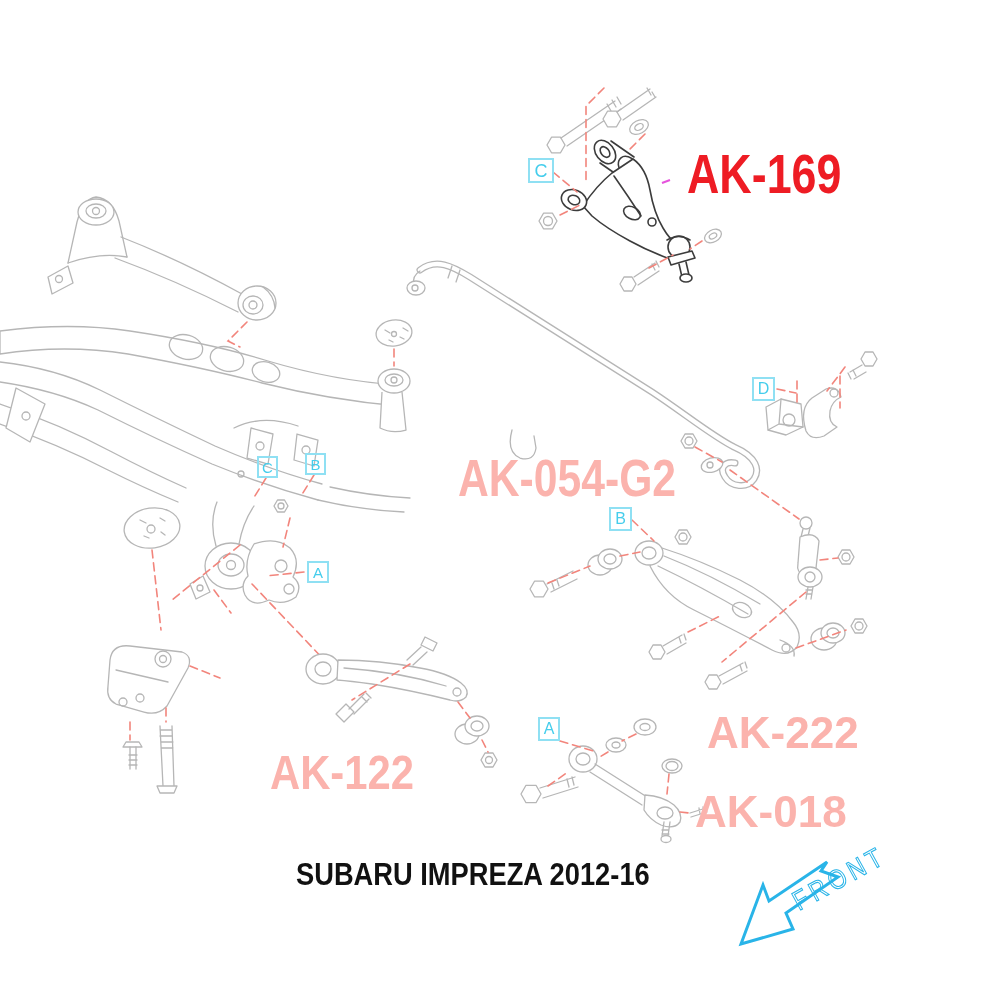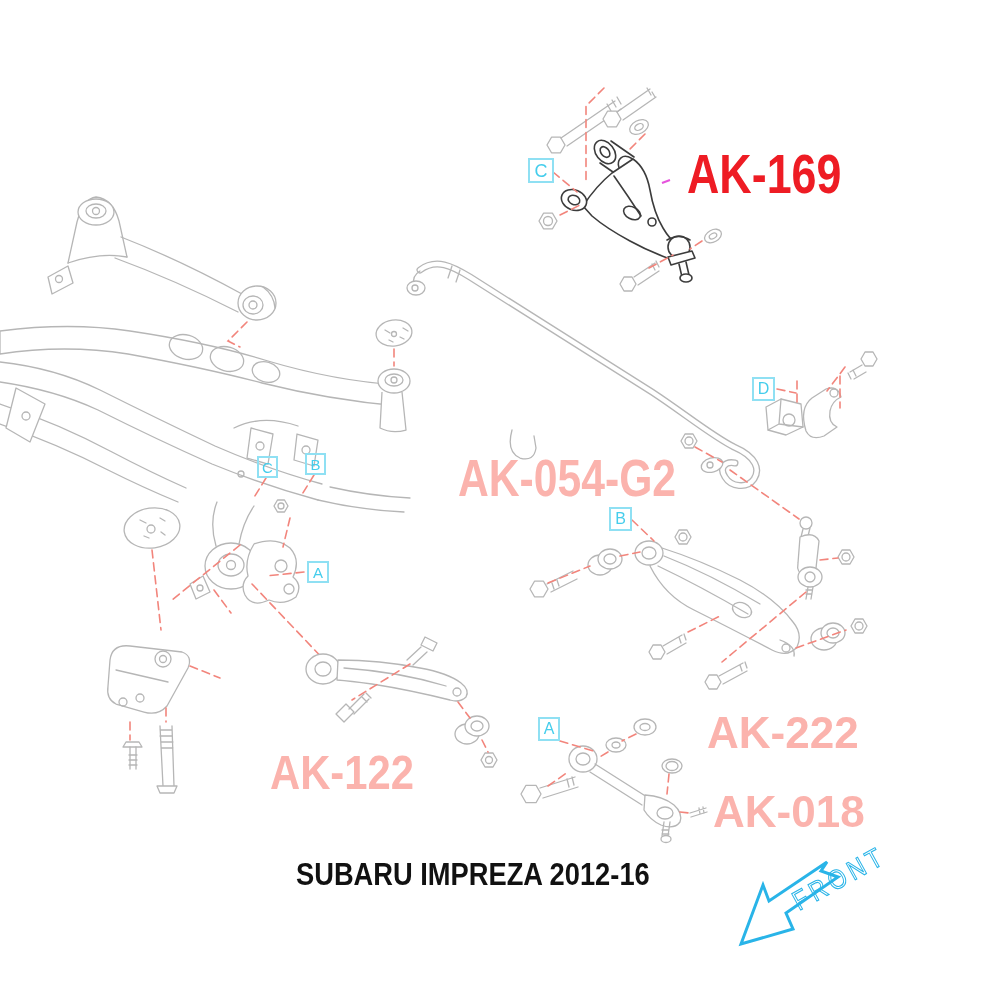--- a/index.html
+++ b/index.html
@@ -15,21 +15,21 @@
   .dash{stroke:#f2857c;fill:none;stroke-width:1.6;stroke-dasharray:8 5;stroke-linecap:round;}
   .barO{stroke:#b6b6b6;fill:none;stroke-width:7;stroke-linecap:round;}
   .barI{stroke:#ffffff;fill:none;stroke-width:4.4;stroke-linecap:round;}
 
   
   .part-label{position:absolute;font-weight:bold;white-space:nowrap;transform-origin:left top;line-height:1;}
   .lab-ak169{left:687px;top:146px;font-size:56px;color:#ee1c24;transform:scaleX(.80);}
   .lab-ak054{left:458px;top:452px;font-size:52px;color:#fbb3ad;transform:scaleX(.82);}
   .lab-ak122{left:270px;top:749px;font-size:48px;color:#fbb3ad;transform:scaleX(.87);}
   .lab-ak222{left:707px;top:711px;font-size:44px;color:#fbb3ad;}
-  .lab-ak018{left:713px;top:790px;font-size:44px;color:#fbb3ad;}
+  .lab-ak018{left:695px;top:790px;font-size:44px;color:#fbb3ad;}
 
   .diagram-title{position:absolute;left:296px;top:857px;font-size:31px;font-weight:bold;
                  color:#111;transform:scaleX(.88);transform-origin:left top;white-space:nowrap;}
 
   
   .callout{position:absolute;border:2px solid #8fe0f3;color:#45cdec;background:transparent;
            display:flex;align-items:center;justify-content:center;line-height:1;}
   .co-c-upper{left:528px;top:158px;width:22px;height:21px;font-size:18px;}
   .co-c-mid  {left:257px;top:456px;width:17px;height:18px;font-size:15px;}
   .co-b-mid  {left:305px;top:453px;width:17px;height:18px;font-size:15px;}

